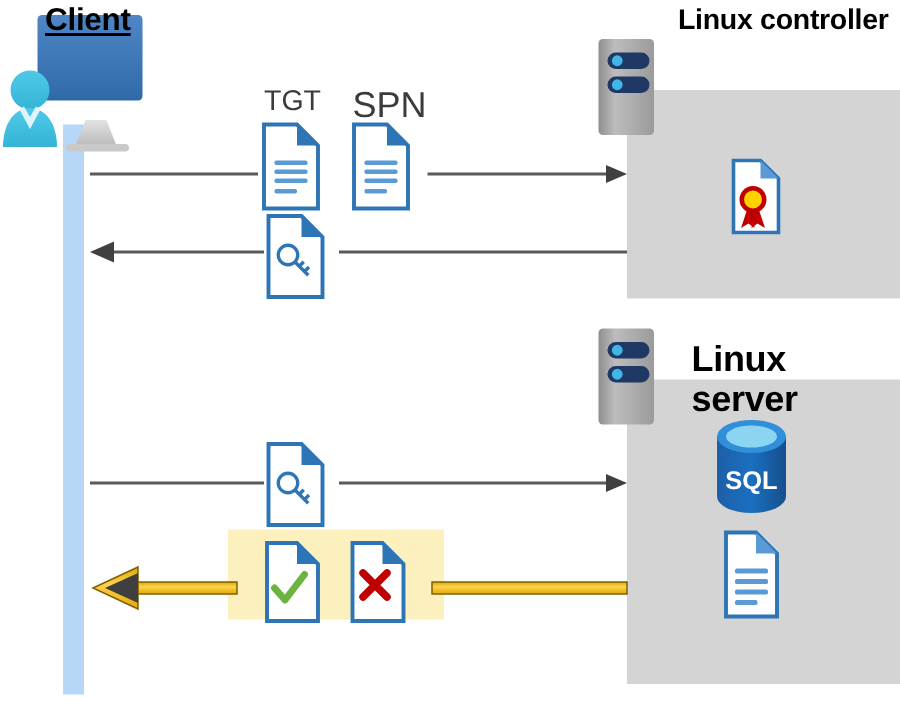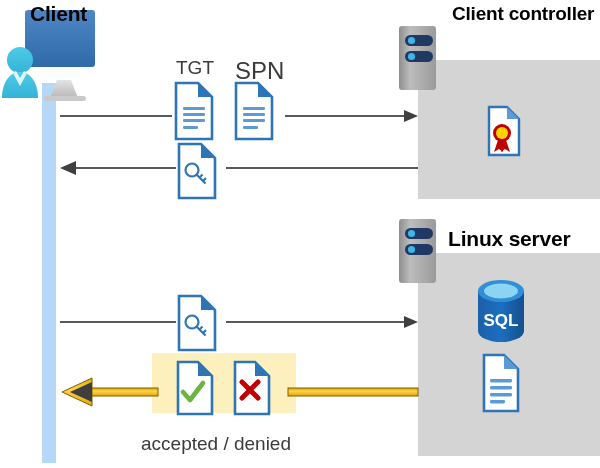--- a/index.html
+++ b/index.html
@@ -22,29 +22,30 @@
   
   .title-bold {
     font-weight: bold;
     color: #000000;
     line-height: 1.12;
     letter-spacing: -0.2px;
   }
   #client-title {
     left: 30px; top: 2px;
     font-size: 21px;
+    text-decoration: underline;
   }
   #dc-title {
     left: 452px; top: 3px;
     font-size: 19px;
     width: 146px;
   }
   #linux-title {
-    left: 448px; top: 227px;
-    font-size: 21px;
+    left: 461px; top: 227px;
+    font-size: 24px;
   }
 
   .plain-label {
     color: #3b3b3b;
     font-size: 19px;
   }
   #tgt-label { left: 176px; top: 57px; font-size: 19px; color:#3b3b3b;}
   #spn-label { left: 235px; top: 57px; font-size: 24px; color:#3b3b3b;}
   #keytab-label { left: 440px; top: 419px; font-size: 20px; color:#3b3b3b;}
   #accepted-label { left: 141px; top: 433px; font-size: 19px; color:#3b3b3b;}
@@ -247,24 +248,23 @@
 
     <g>
       <path d="M235 362 h20 l14 14 v38 h-34 z" fill="#ffffff" stroke="#2e75b6" stroke-width="2.6"></path>
       <path d="M255 362 l14 14 h-14 z" fill="#2e75b6"></path>
       <path d="M242 382 l16 16 M258 382 l-16 16" fill="none" stroke="#c00000" stroke-width="5" stroke-linecap="round"></path>
     </g>
   </svg>
 
   <div class="abs title-bold" id="client-title">Client</div>
 
-  <div class="abs title-bold" id="dc-title">Client controller</div>
+  <div class="abs title-bold" id="dc-title">Linux controller</div>
 
   <div class="abs title-bold" id="linux-title">Linux server</div>
 
   <div class="abs plain-label" id="tgt-label">TGT</div>
 
   <div class="abs plain-label" id="spn-label">SPN</div>
 
 
-  <div class="abs plain-label" id="accepted-label">accepted / denied</div>
 
 </div>
 
 </body></html>

